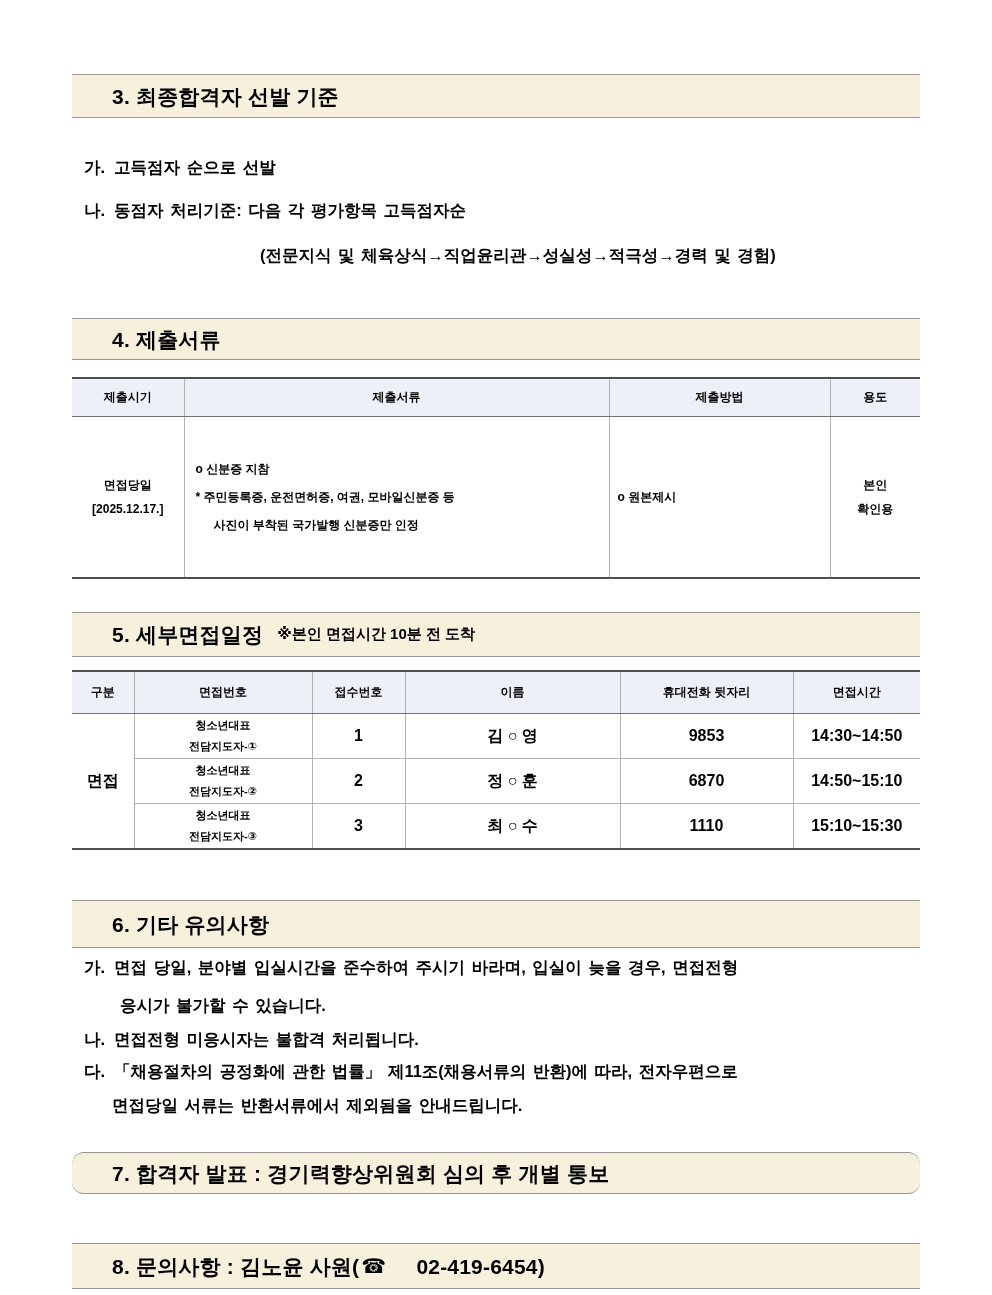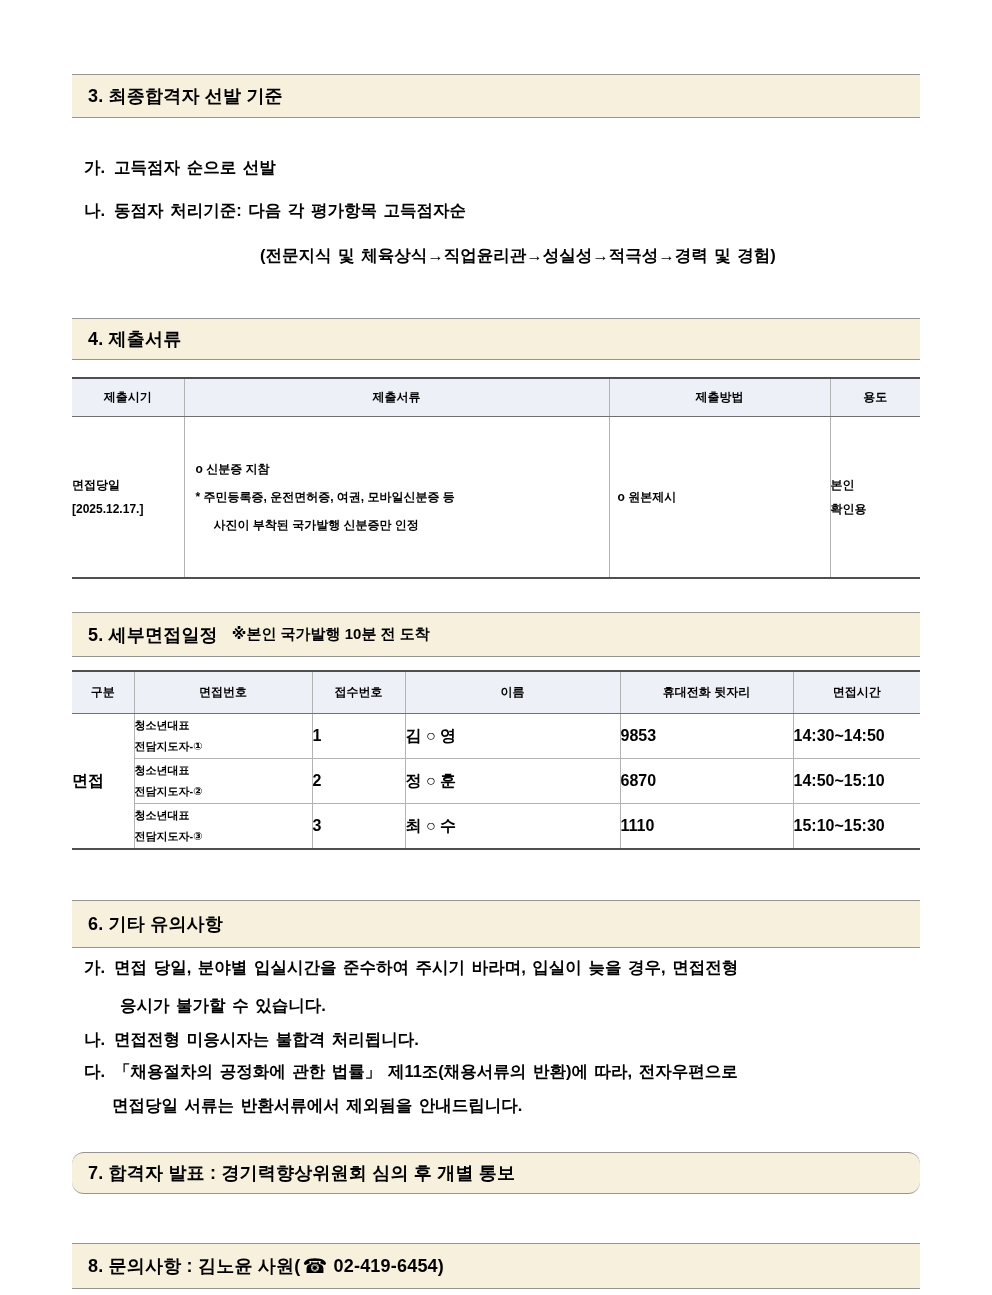--- a/index.html
+++ b/index.html
@@ -16,21 +16,21 @@
   
   .band {
     position:absolute; left:72px; width:848px;
     box-sizing:border-box;
     background:#F6F0DC;
     border-top:1px solid #979390;
     border-bottom:1px solid #979390;
     display:flex; align-items:baseline;
     padding-left:16px;
   }
-  .band-title { font-size:18px; line-height:1; align-self:center; letter-spacing:0.2px; }
+  .band-title { font-size:21px; line-height:1; align-self:center; letter-spacing:0.2px;margin-left:24px; }
   .band-subtitle { font-size:15px; margin-left:14px; align-self:center; }
   #band3 { top:74px;  height:44px; }
   #band4 { top:318px; height:42px; }
   #band5 { top:612px; height:45px; }
   #band6 { top:900px; height:48px; }
   #band7 { top:1152px; height:42px;border-radius:12px; }
   #band8 { top:1243px; height:46px; }
   .phone-glyph { margin:0 6px 0 2px; font-size:20px; }
 
   
@@ -55,21 +55,21 @@
     border-bottom:2px solid #4F4F4F;
   }
   th, td { border-left:1px solid #B3B3B3; padding:0; }
   .nb { border-left:none !important; }
   th {
     background:#EEF0F8;
     font-size:12px; font-weight:700;
     border-bottom:1px solid #707070;
     text-align:center; vertical-align:middle;
   }
-  td { text-align:left; vertical-align:middle; font-weight:700; }
+  td { text-align:center; vertical-align:middle; font-weight:700; }
 
   #t4 { top:377px; }
   #t4 th { height:37px; }
   #t4 td { height:160px; font-size:12px; }
   #t4 .when-cell div, #t4 .use-cell div { line-height:24px; }
   #t4 .docs-cell { text-align:left; padding-left:11px; }
   #t4 .docs-cell div { line-height:28px; }
   #t4 .docs-line3 { padding-left:18px; }
   #t4 .method-cell { text-align:left; padding-left:8px; }
 
@@ -136,21 +136,21 @@
         <td class="use-cell">
           <div>본인</div>
           <div>확인용</div>
         </td>
       </tr>
     </tbody>
   </table>
 
   <div class="band" id="band5">
     <span class="band-title">5. 세부면접일정</span>
-    <span class="band-subtitle">※본인 국가발행 10분 전 도착</span>
+    <span class="band-subtitle">※본인 면접시간 10분 전 도착</span>
   </div>
 
   <table id="t5">
     <colgroup>
       <col style="width:62px">
         <col style="width:178px">
         <col style="width:93px">
         <col style="width:215px">
         <col style="width:173px">
         <col style="width:127px">

